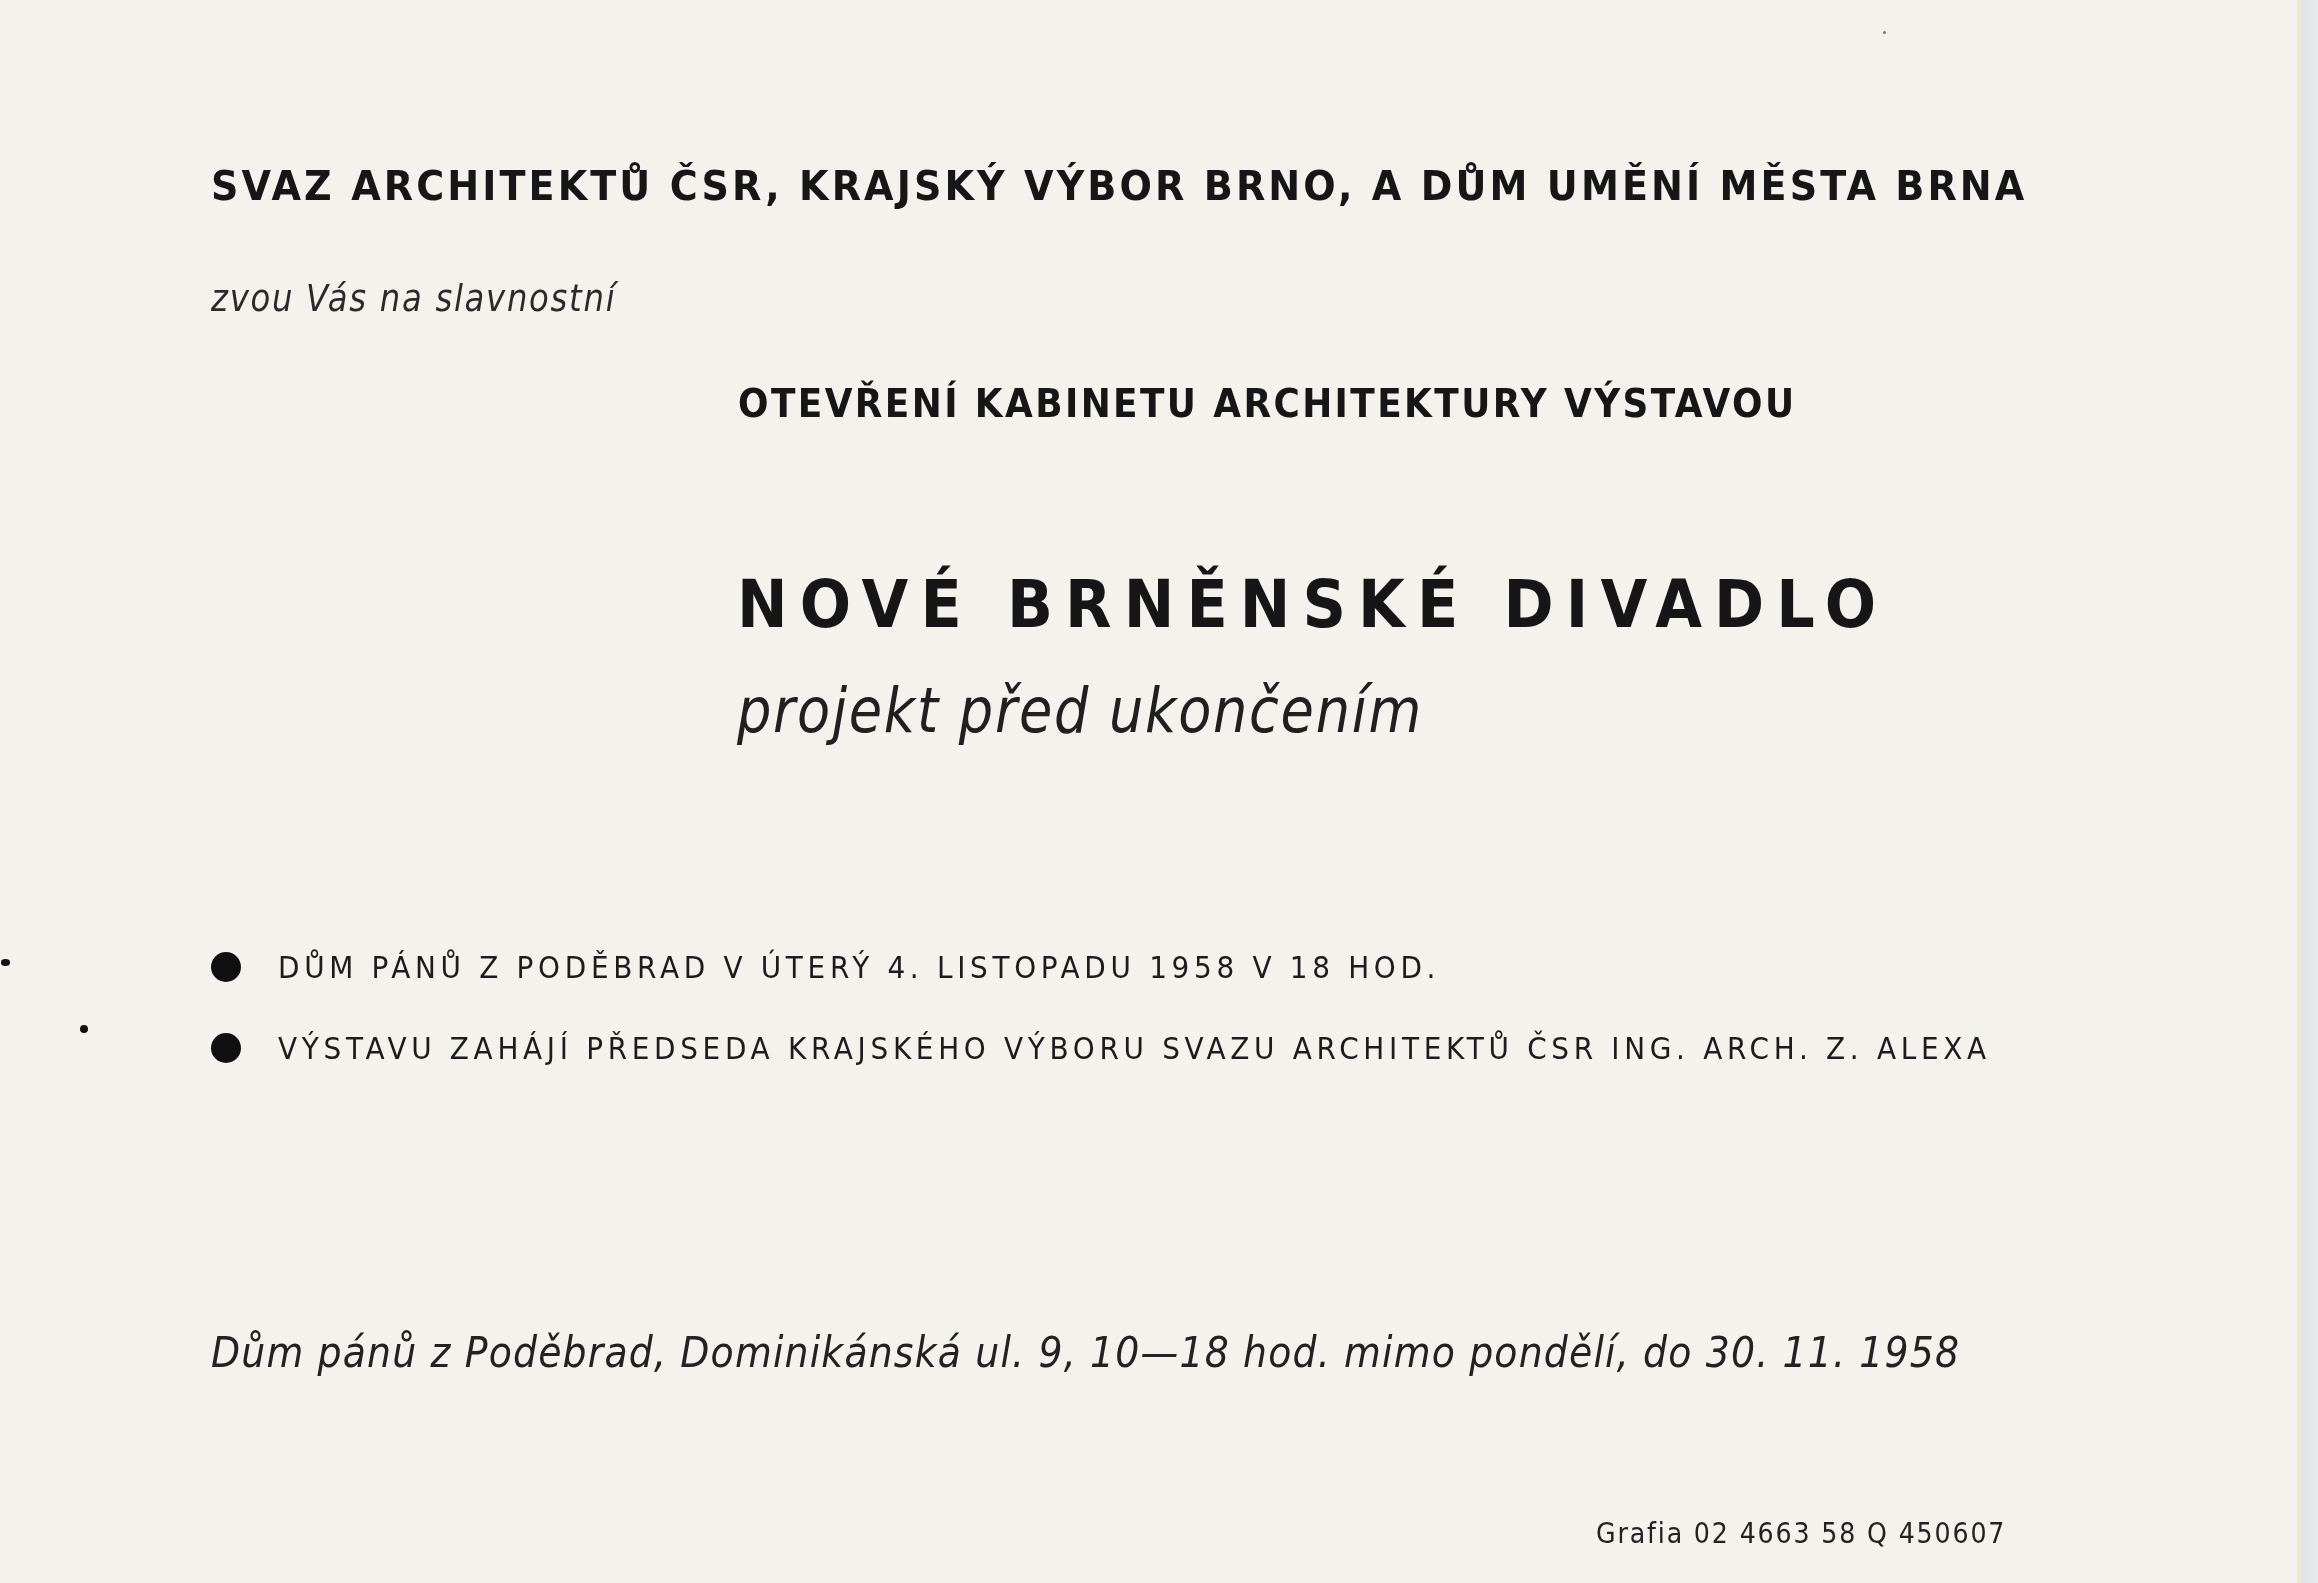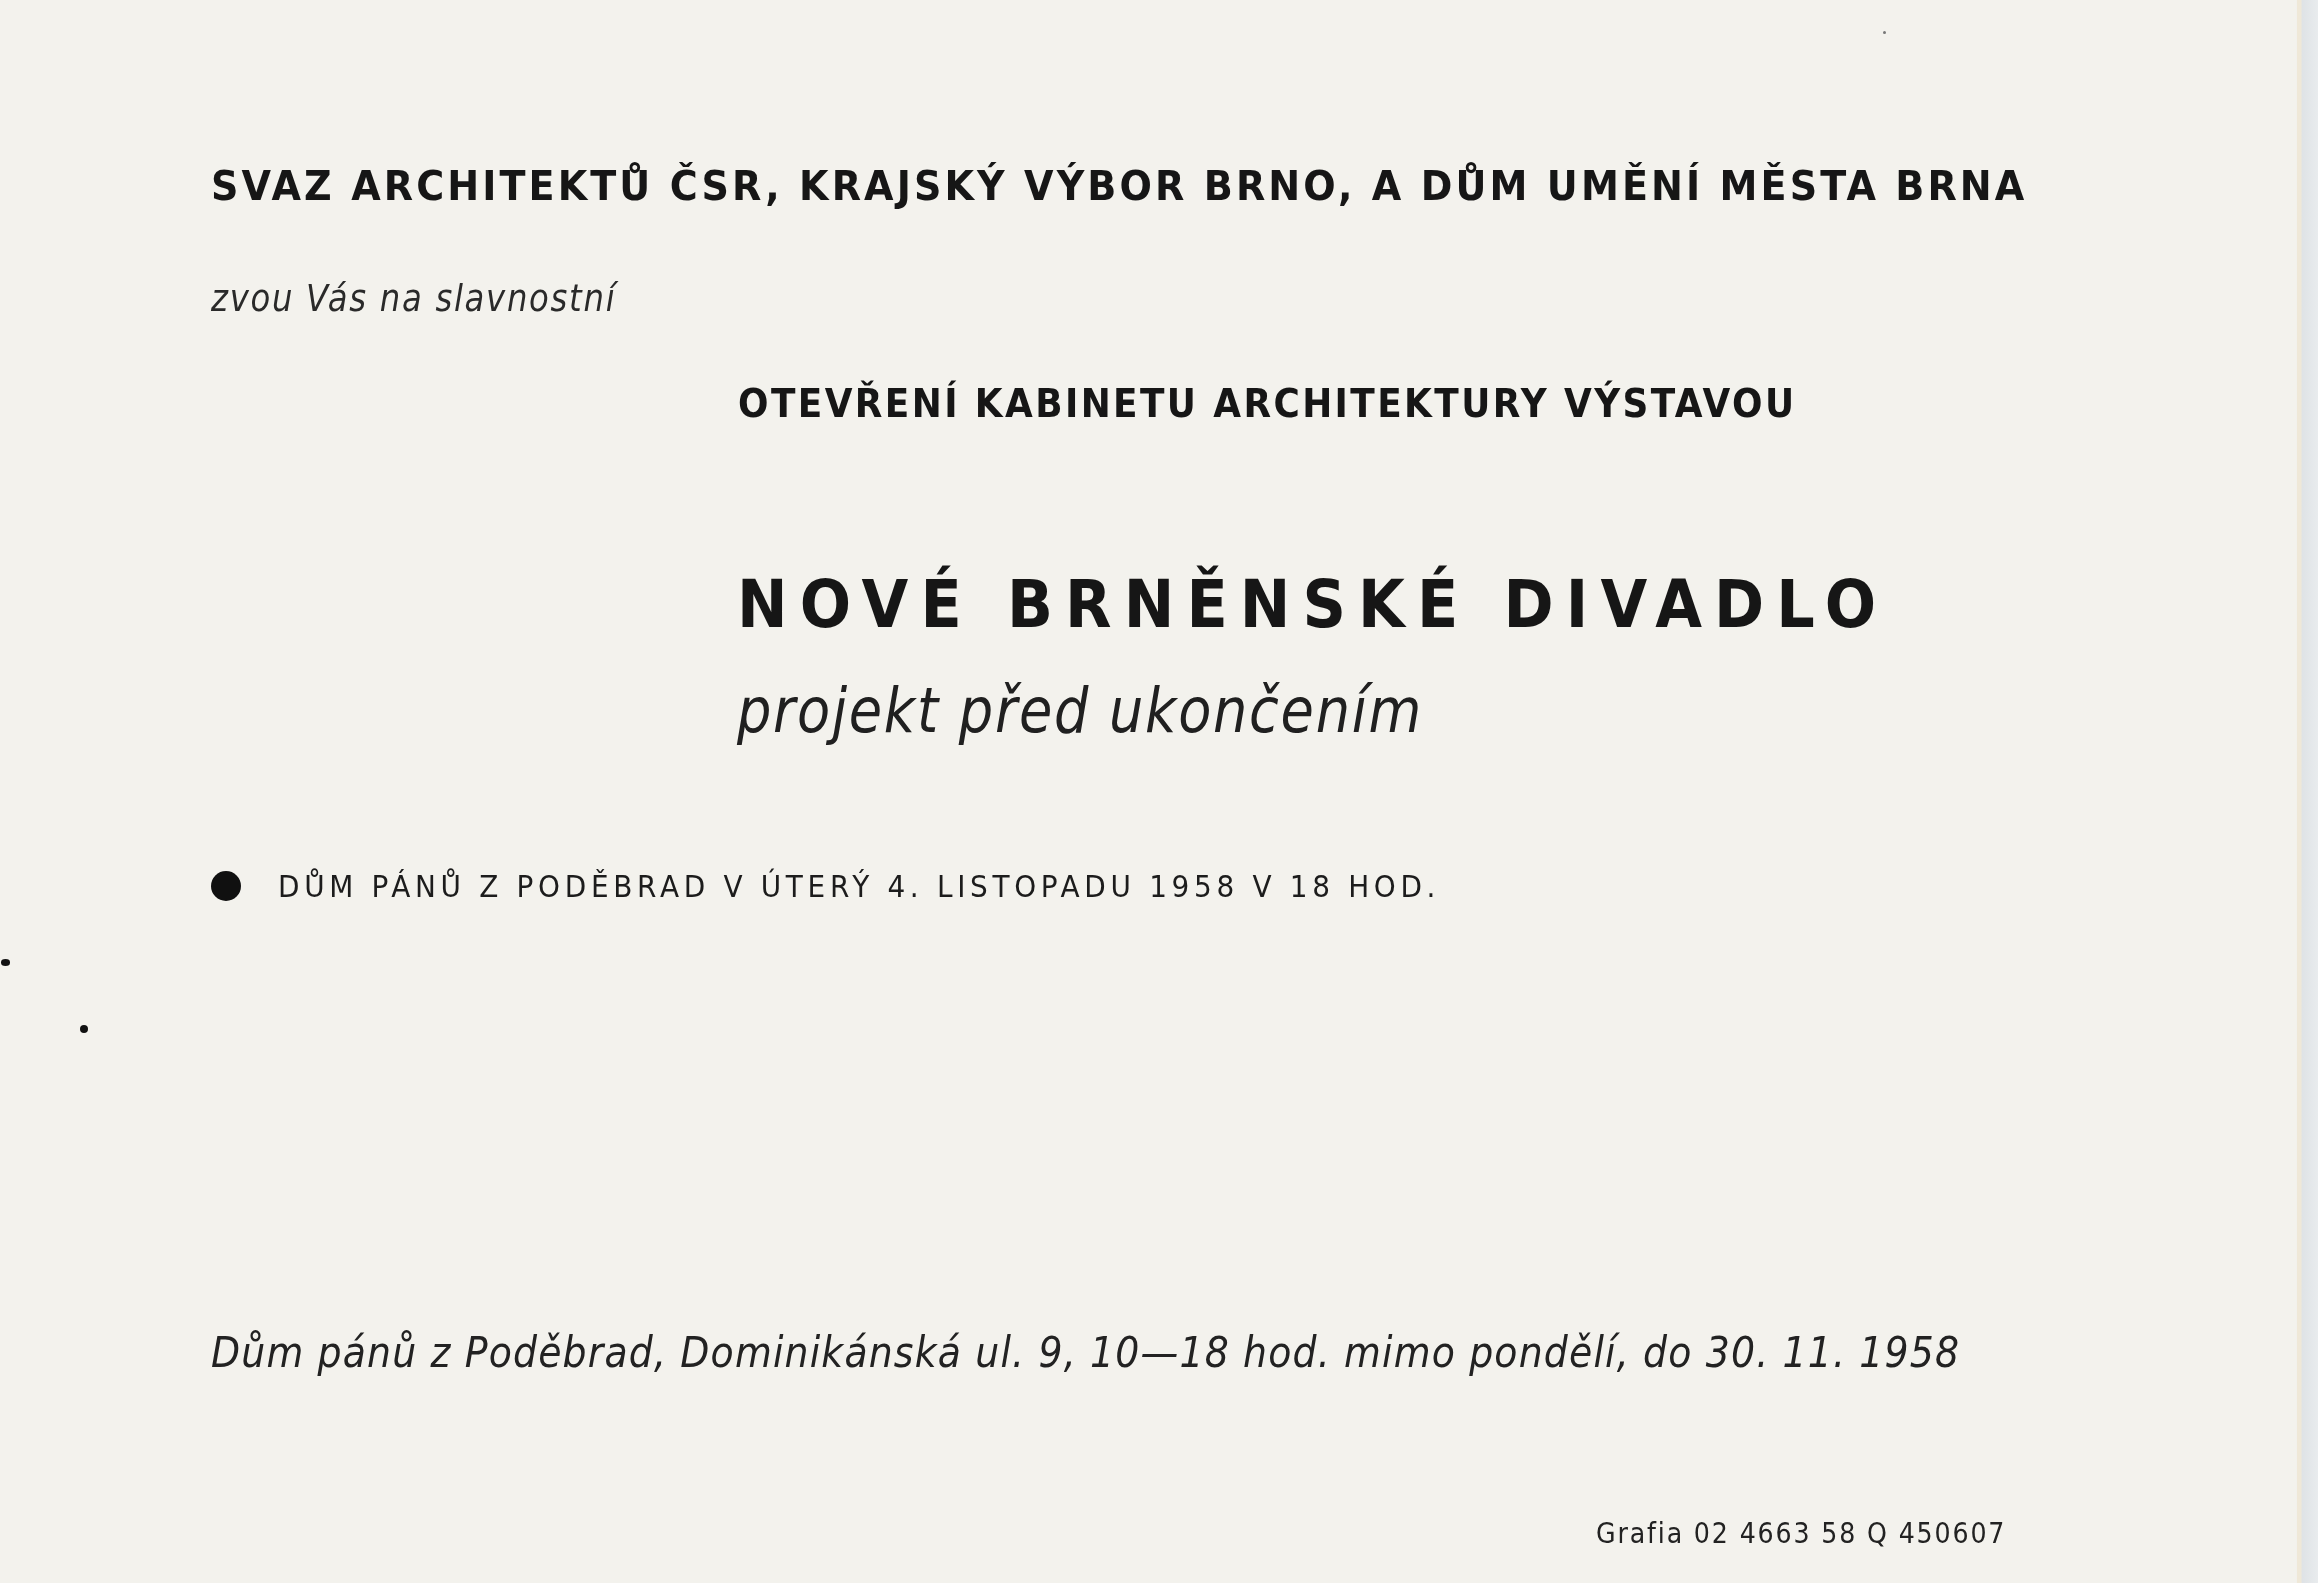--- a/index.html
+++ b/index.html
@@ -69,21 +69,21 @@
       left: 737px; top: 674px;
       font-size: 63px;
       font-style: oblique;
       font-weight: normal;
       letter-spacing: 2px;
       color: #202020;
       transform: scaleX(0.86);
       transform-origin: left top;
     }
     .program-list {
-      left: 211px; top: 845px;
+      left: 211px; top: 926px;
       margin: 0; padding: 0;
       list-style: none;
     }
     .program-item {
       position: relative;
       height: 81px;
       display: flex;
       align-items: center;
     }
     .bullet {
@@ -138,20 +138,24 @@
 
   <div class="abs exhibition-title">NOVÉ BRNĚNSKÉ DIVADLO</div>
 
   <div class="abs exhibition-subtitle">projekt před ukončením</div>
 
   <ul class="abs program-list">
     <li class="program-item">
       <span class="bullet"></span>
       <span class="program-text">DŮM PÁNŮ Z PODĚBRAD V ÚTERÝ 4. LISTOPADU 1958 V 18 HOD.</span>
     </li>
+    <li class="program-item">
+      <span class="bullet"></span>
+      <span class="program-text">VÝSTAVU ZAHÁJÍ PŘEDSEDA KRAJSKÉHO VÝBORU SVAZU ARCHITEKTŮ ČSR ING. ARCH. Z. ALEXA</span>
+    </li>
   </ul>
 
   <div class="abs venue-line">Dům pánů z Poděbrad, Dominikánská ul. 9, 10—18 hod. mimo pondělí, do 30. 11. 1958</div>
 
   <div class="abs print-code">Grafia 02 4663 58 Q 450607</div>
 
   <span class="speck" style="left:1.3px; top:959px; width:9.2px; height:6.5px;"></span>
   <span class="speck" style="left:80px; top:1025px; width:7.9px; height:7.9px;"></span>
   <span class="speck" style="left:1883px; top:31px; width:3.3px; height:3.3px; background:#777;"></span>
 </div>

